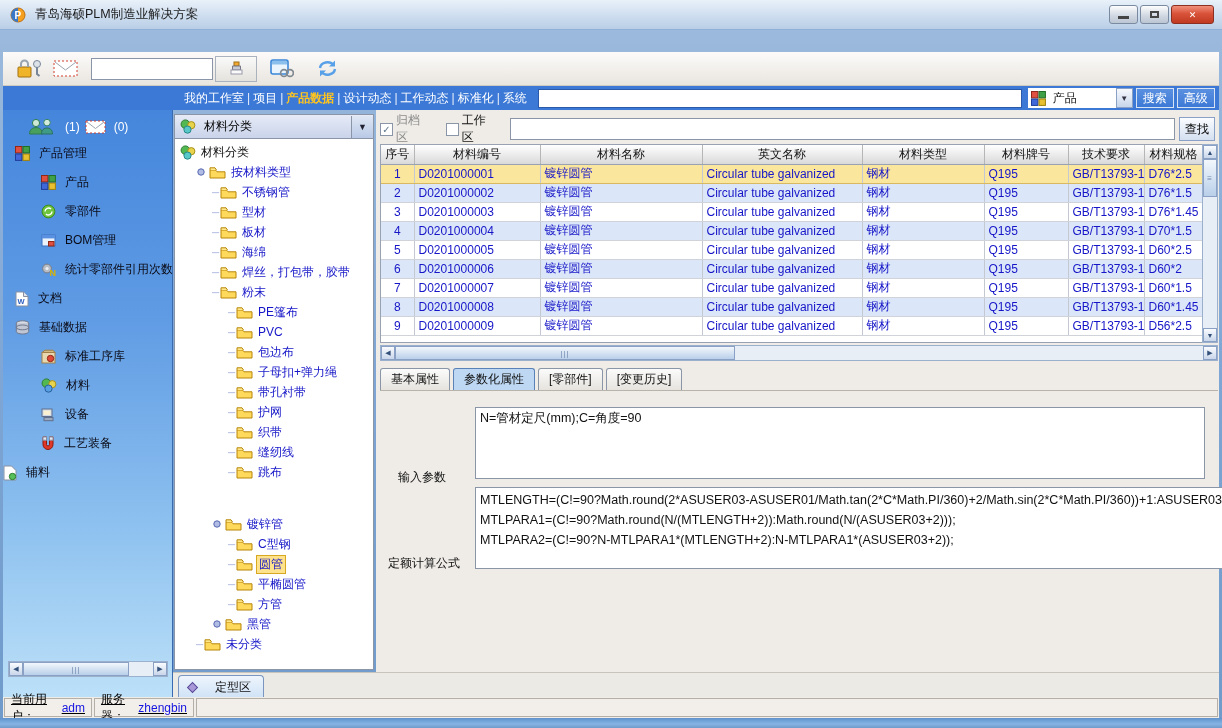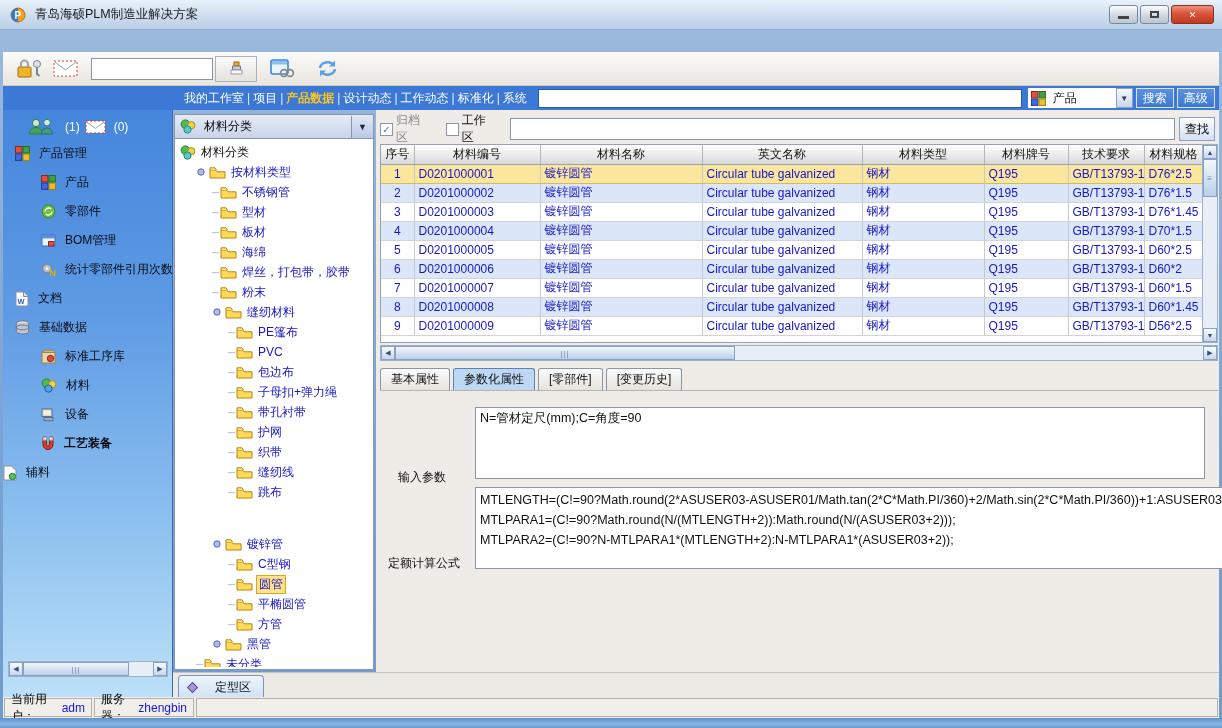--- a/index.html
+++ b/index.html
@@ -124,21 +124,21 @@
   .fscroll { position:absolute; right:0; top:0; width:15px; height:100%; background:#e8eef6;
     border-left:1px solid #9ab0cc; display:flex; flex-direction:column; }
   .fscroll .sb-btn { width:100%; height:13px; }
   .fscroll .sb-thumb { width:100%; height:26px; }
 
   
   .bottomrow { left:173px; top:672px; width:1046px; height:25px; background:#eceae5; border-top:1px solid #c8c4bc; }
   .dxq-tab { position:absolute; left:5px; top:2px; height:23px; padding:0 12px 0 6px;
     border:1px solid #7a96c0; border-bottom:none; border-radius:4px 4px 0 0;
     background:linear-gradient(180deg,#eef5fd,#cfe2f6); display:flex; align-items:center; gap:12px; color:#111; }
-  .statusbar { left:3px; top:697px; width:1216px; height:21px; background:#f0ede8; display:flex; gap:2px; padding:1px 1px; }
+  .statusbar { left:3px; top:697px; width:1216px; height:21px; background:#f0ede8; display:flex; gap:2px; padding:1px 1px;text-decoration:underline; }
   .scell { border:1px solid #b4b0a8; background:#f2efeb; display:flex; align-items:center; padding:0 6px; gap:4px; }
   .scell .val { color:#1616e0; }
   .frame-bottom { left:0; top:718px; width:1222px; height:10px;
     background:linear-gradient(180deg,#5f93cc,#86b4e4 60%,#6f9aca); }
 </style>
 </head>
 <body>
 
 <div id="window">
 
@@ -337,21 +337,21 @@
         <div class="side-item" style="margin-left:38px;">
      <span class="ic">
             <svg width="15" height="15">
               <rect x="1" y="2" width="10" height="7.5" fill="#cfd8e8" stroke="#60708c"></rect>
               <rect x="2.5" y="3.5" width="7" height="4.5" fill="#f8f0d0"></rect>
               <rect x="3" y="10.5" width="9" height="3.2" fill="#9aa8c0" stroke="#60708c"></rect>
             </svg>
           </span>
           <span>设备</span>
         </div>
-        <div class="side-item" style="margin-left:38px;font-weight:bold;">
+        <div class="side-item" style="margin-left:38px;">
      <span class="ic">
             <svg width="14" height="15">
               <path d="M2 1v7.5a5 5 0 0 0 10 0V1H8.5v7.5a1.5 1.5 0 0 1-3 0V1z" fill="#e03828" stroke="#901808"></path>
               <rect x="2" y="1" width="3.5" height="3.2" fill="#e8e8f0" stroke="#8890a0"></rect>
               <rect x="8.5" y="1" width="3.5" height="3.2" fill="#e8e8f0" stroke="#8890a0"></rect>
             </svg>
           </span>
           <span>工艺装备</span>
         </div>
         <div class="side-item" style="">
@@ -461,34 +461,20 @@
         </div>
         <div class="tree-row" style="padding-left:37px;">
     <span class="tree-dash">─</span>
           <span class="ic">
             <svg width="17" height="13">
               <path d="M1 4h5.5L8 5.8h8V12H1z" fill="#ffd95c" stroke="#b8860b"></path>
               <path d="M1 4V1.8h5l1.5 2.2" fill="#ffe88c" stroke="#b8860b"></path>
             </svg>
           </span>
           <span class="tree-label">粉末</span>
-        </div>
-        <div class="tree-row" style="padding-left:37px;">
-    <span class="ic">
-            <svg width="10" height="10">
-              <circle cx="5" cy="5" r="3.2" fill="#b0bce4" stroke="#5868b0"></circle>
-            </svg>
-          </span>
-          <span class="ic">
-            <svg width="17" height="13">
-              <path d="M1 4h5.5L8 5.8h8V12H1z" fill="#ffd95c" stroke="#b8860b"></path>
-              <path d="M1 4V1.8h5l1.5 2.2" fill="#ffe88c" stroke="#b8860b"></path>
-            </svg>
-          </span>
-          <span class="tree-label">缝纫材料</span>
         </div>
         <div class="tree-row" style="padding-left:53px;">
     <span class="tree-dash">─</span>
           <span class="ic">
             <svg width="17" height="13">
               <path d="M1 4h5.5L8 5.8h8V12H1z" fill="#ffd95c" stroke="#b8860b"></path>
               <path d="M1 4V1.8h5l1.5 2.2" fill="#ffe88c" stroke="#b8860b"></path>
             </svg>
           </span>
           <span class="tree-label">PE篷布</span>

